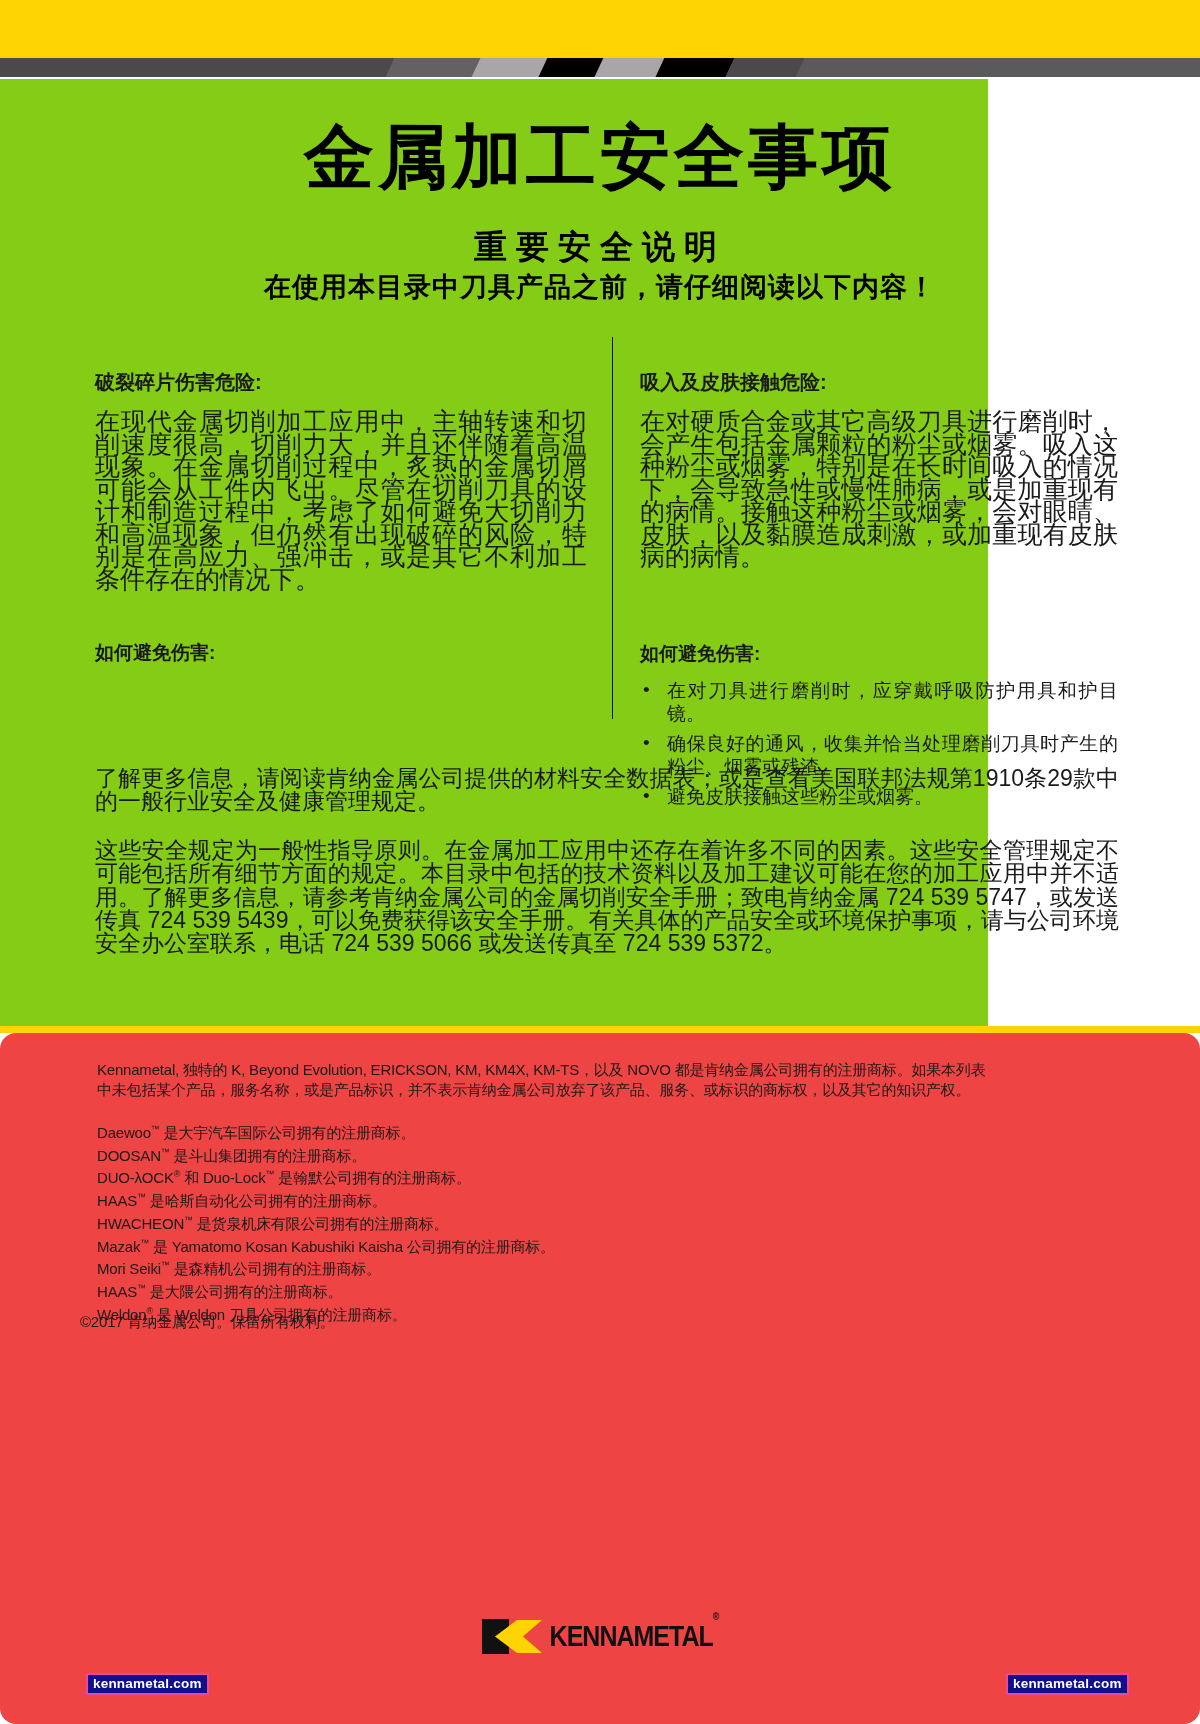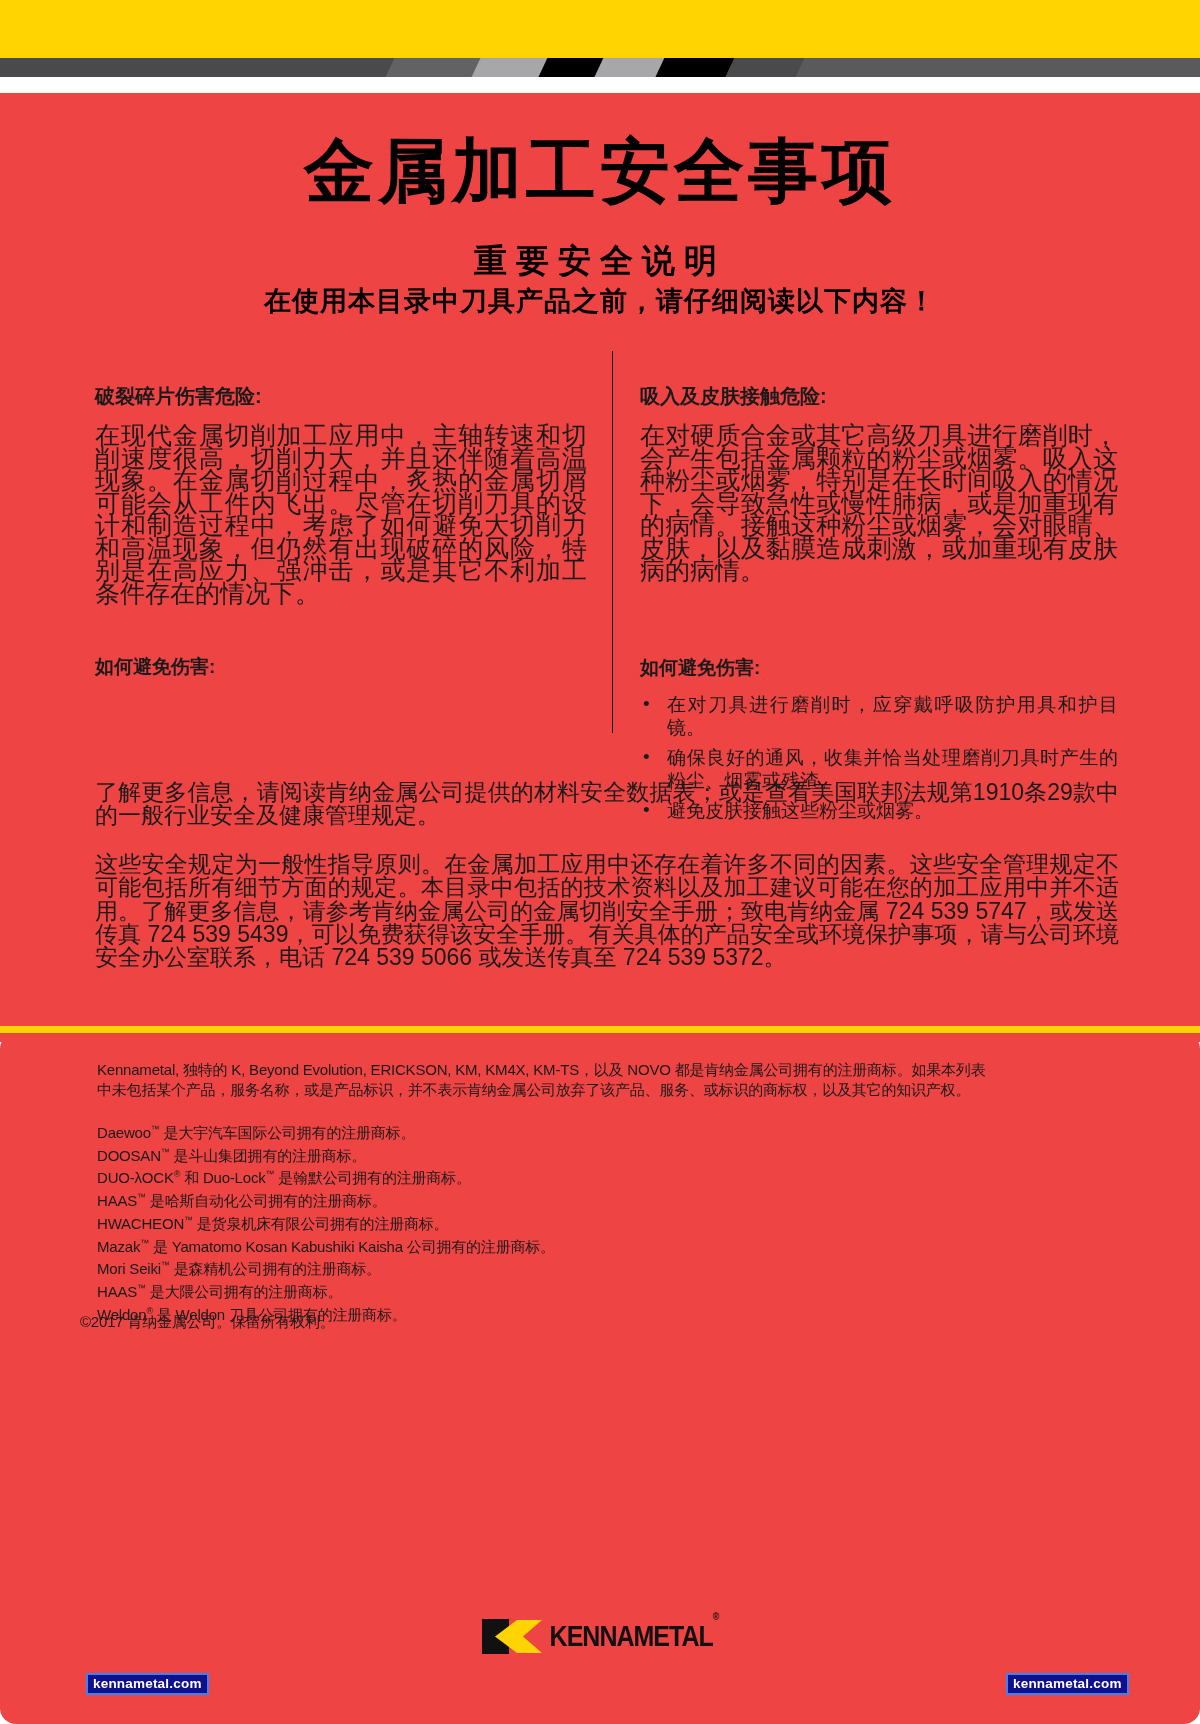--- a/index.html
+++ b/index.html
@@ -15,21 +15,21 @@
   .seg-skew{transform:skewX(-25deg);}
   .s1{left:-30px;width:430px;background:#4A4A4D;}
   .s2{left:390px;width:86px;background:#626265;}
   .s3{left:476px;width:67px;background:#A7A7A9;}
   .s4{left:543px;width:56px;background:#000000;}
   .s5{left:599px;width:61px;background:#A7A7A9;}
   .s6{left:660px;width:70px;background:#000000;}
   .s7{left:730px;width:70px;background:#4A4A4D;}
 
   
-  .content{position:absolute;left:0;top:93px;width:1200px;height:949px;background:#ef4444;}
+  .content{position:absolute;left:0;top:79px;width:988px;height:949px;background:#84cc16;}
   .page-title{position:absolute;left:0;top:32px;width:1200px;margin:0;text-align:center;
               font-family:"DejaVu Serif",serif;font-weight:700;font-size:70px;letter-spacing:4px;color:#000;}
   .subtitle{position:absolute;left:0;top:146px;width:1200px;text-align:center;
             font-weight:700;font-size:33px;letter-spacing:9px;color:#000;}
   .instruction{position:absolute;left:0;top:190px;width:1200px;text-align:center;
                font-weight:700;font-size:27px;letter-spacing:1px;color:#000;}
 
   .divider-v{position:absolute;left:612px;top:258px;width:1px;height:382px;background:#111;}
 
   .col{position:absolute;top:290px;}
@@ -60,21 +60,21 @@
 
   
   .logo{position:absolute;left:0;top:585px;width:1200px;display:flex;justify-content:center;align-items:center;}
   .logo-icon{display:block;}
   .logo-text{font-weight:700;font-size:25px;letter-spacing:-1px;color:#111;transform:scaleY(1.15);
              margin-left:4px;font-family:"Liberation Sans",sans-serif;}
   .logo-reg{font-size:9px;vertical-align:top;color:#111;position:relative;top:-8px;}
 
   
   .link{position:absolute;top:1673px;display:inline-block;padding:1px 5px 2px 5px;
-        background:#10108C;border:2px solid #3b82f6;color:#ffffff;font-size:13.5px;font-weight:700;
+        background:#10108C;border:2px solid #ec4899;color:#ffffff;font-size:13.5px;font-weight:700;
         text-decoration:none;letter-spacing:0.2px;}
   .link-left{left:86px;}
   .link-right{left:1006px;}
 </style>
 </head>
 <body>
 
 <div class="page">
 
   <div class="top-band"></div>

